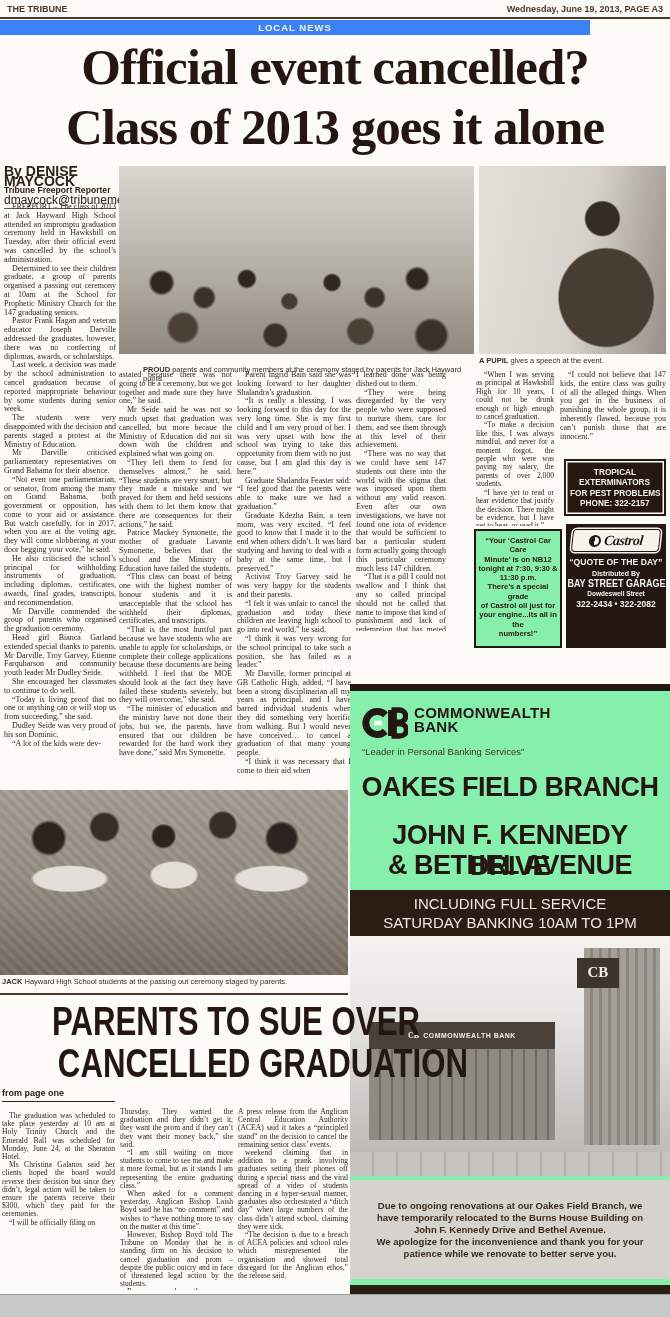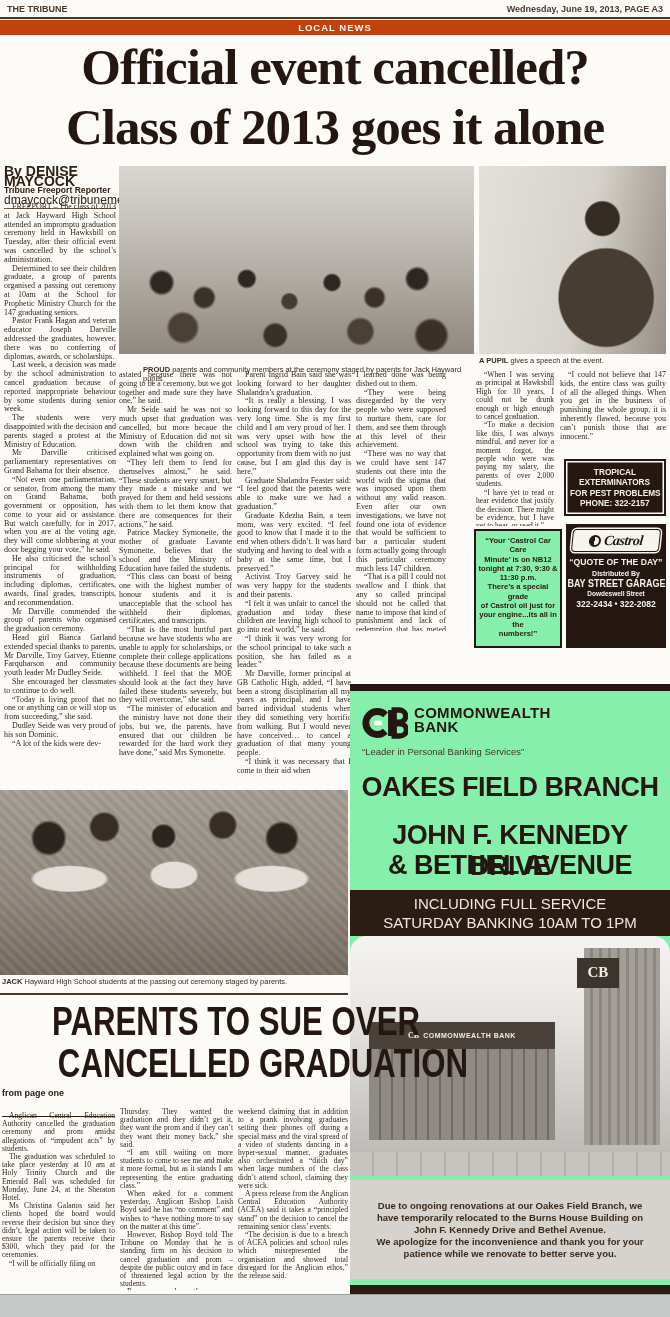--- a/index.html
+++ b/index.html
@@ -7,22 +7,22 @@
   body { font-family: "Liberation Serif", "DejaVu Serif", serif; }
   .page {
     position: relative; width: 670px; height: 1317px; margin: 0 auto;
     background: #fcfbf8; color: #33241a; overflow: hidden;
   }
   
   .masthead { position:absolute; top:3px; left:7px; right:7px; height:12px;
     display:flex; justify-content:space-between; align-items:center;
     font-family:"Liberation Sans", sans-serif; font-size:9px; font-weight:600; color:#4a392b; }
   .mast-rule { position:absolute; top:17px; left:0; width:670px; height:1.5px; background:#4a392b; }
-  .localnews { position:absolute; top:20px; left:0; width:670px; height:15px;
-    background:#c2410c; display:flex; align-items:center; justify-content:center; }
+  .localnews { position:absolute; top:20px; left:0; width:590px; height:15px;
+    background:#3b82f6; display:flex; align-items:center; justify-content:center; }
   .localnews span { color:#f7f4ef; font-family:"Liberation Sans", sans-serif;
     font-weight:bold; font-size:9.5px; letter-spacing:1px; }
   
   .headline { position:absolute; top:37px; left:0; width:670px; text-align:center;
     font-family:"Liberation Serif", serif; font-weight:bold; color:#241712;
     font-size:51px; line-height:60px; letter-spacing:-1px; }
   
   .photo { position:absolute; overflow:hidden; }
   .photo-main { left:119px; top:166px; width:355px; height:188px;
     background:
@@ -49,21 +49,21 @@
       radial-gradient(circle at 30% 20%, #362d25 0 4.5%, transparent 5.5%),
       radial-gradient(circle at 47% 25%, #2c241e 0 4.5%, transparent 5.5%),
       radial-gradient(circle at 64% 19%, #362d25 0 4.5%, transparent 5.5%),
       radial-gradient(circle at 81% 26%, #2c241e 0 4.5%, transparent 5.5%),
       radial-gradient(ellipse at 20% 48%, #e3dfd8 0 9%, transparent 10%),
       radial-gradient(ellipse at 50% 46%, #e3dfd8 0 9%, transparent 10%),
       radial-gradient(ellipse at 78% 48%, #e3dfd8 0 9%, transparent 10%),
       repeating-linear-gradient(45deg, rgba(70,58,46,.25) 0 4px, rgba(120,104,86,.25) 4px 8px),
       linear-gradient(180deg,#b9b5ae 0%, #a29c93 55%, #7d766d 100%); }
   .photo-building { position:absolute; left:0; top:252px; width:320px; height:240px;
-    background:linear-gradient(180deg,#f4f3f1 0%, #e8e7e4 30%, #d2d0cc 62%, #b7b4b0 100%);border-radius:17px; }
+    background:linear-gradient(180deg,#f4f3f1 0%, #e8e7e4 30%, #d2d0cc 62%, #b7b4b0 100%); }
   .bldg-canopy { position:absolute; left:6%; top:36%; width:58%; height:11%;
     background:#49413a; display:flex; align-items:center; justify-content:center; gap:4px; }
   .bldg-canopy .sign-logo { color:#f1ede7; font-weight:bold; font-size:8px;
     font-family:"Liberation Serif", serif; }
   .bldg-canopy .sign-text { color:#f1ede7; font-family:"Liberation Sans", sans-serif;
     font-weight:bold; font-size:7px; letter-spacing:.5px; }
   .bldg-body { position:absolute; left:6%; top:47%; width:58%; height:38%;
     background:repeating-linear-gradient(90deg,#8f8a83 0 10px, #6f6a63 10px 12px); }
   .bldg-tower { position:absolute; right:3%; top:5%; width:24%; height:82%;
     background:repeating-linear-gradient(90deg,#a39e98 0 6px, #8b867f 6px 9px); }
@@ -146,21 +146,21 @@
   .cb-footer { position:absolute; top:601px; left:0; width:320px; height:34px; background:#2b1d13;
     display:flex; align-items:center; justify-content:center;
     font-family:"Liberation Sans", sans-serif; color:#ddd6cc; font-size:15px; }
   
   .headline2 { position:absolute; top:1000px; left:0; width:348px; text-align:center;
     font-family:"Liberation Sans", sans-serif; font-weight:800; color:#241712;
     font-size:40px; line-height:42px; }
   .headline2 .cond { display:inline-block; transform:scaleX(.78); white-space:nowrap; }
   .frompage { position:absolute; top:1088px; left:2px; width:113px;
     font-family:"Liberation Sans", sans-serif; font-weight:bold; font-size:9px; color:#2e2014;
-    border-bottom:1.5px solid #2e2014; padding-bottom:18px; }
+    border-bottom:1.5px solid #2e2014; padding-bottom:3px; }
   .bcol { position:absolute; top:1108px; height:182px; overflow:hidden; text-align:justify;
     font-size:7.6px; line-height:8.2px; color:#33241a; }
   .bcol p { margin:0; text-indent:7px; }
   .bcol1 { left:2px; top:1112px; width:113px; height:178px; }
   .bcol2 { left:120px; width:113px; }
   .bcol3 { left:238px; width:110px; }
   .bottom-strip { position:absolute; top:1294px; left:0; width:670px; height:23px;
     background:#c6c9c8; border-top:1px solid #9aa09e; }
 </style>
 </head>
@@ -322,32 +322,31 @@
   </div>
   <div class="cap-rule"></div>
 
   <div class="headline2">
     <div><span class="cond">PARENTS TO SUE OVER</span></div>
     <div><span class="cond">CANCELLED GRADUATION</span></div>
   </div>
   <div class="frompage">from page one</div>
 
   <div class="bcol bcol1">
-      <p>Anglican Central Education Authority cancelled the graduation ceremony and prom amidst allegations of “impudent acts” by students.</p>
       <p>The graduation was scheduled to take place yesterday at 10 am at Holy Trinity Church and the Emerald Ball was scheduled for Monday, June 24, at the Sheraton Hotel.</p>
       <p>Ms Christina Galanos said her clients hoped the board would reverse their decision but since they didn’t, legal action will be taken to ensure the parents receive their $300, which they paid for the ceremonies.</p>
       <p>“I will be officially filing on</p>
     </div>
   <div class="bcol bcol2 nfi">
       <p>Thursday. They wanted the graduation and they didn’t get it, they want the prom and if they can’t they want their money back,” she said.</p>
       <p>“I am still waiting on more students to come to see me and make it more formal, but as it stands I am representing the entire graduating class.”</p>
       <p>When asked for a comment yesterday, Anglican Bishop Laish Boyd said he has “no comment” and wishes to “have nothing more to say on the matter at this time”.</p>
       <p>However, Bishop Boyd told The Tribune on Monday that he is standing firm on his decision to cancel graduation and prom – despite the public outcry and in face of threatened legal action by the students.</p>
       <p>Rumours spread over the</p>
     </div>
   <div class="bcol bcol3 nfi">
+      <p>A press release from the Anglican Central Education Authority (ACEA) said it takes a “principled stand” on the decision to cancel the remaining senior class’ events.</p>
       <p>weekend claiming that in addition to a prank involving graduates setting their phones off during a special mass and the viral spread of a video of students dancing in a hyper-sexual manner, graduates also orchestrated a “ditch day” when large numbers of the class didn’t attend school, claiming they were sick.</p>
-      <p>A press release from the Anglican Central Education Authority (ACEA) said it takes a “principled stand” on the decision to cancel the remaining senior class’ events.</p>
       <p>“The decision is due to a breach of ACEA policies and school rules which misrepresented the organisation and showed total disregard for the Anglican ethos,” the release said.</p>
     </div>
 
   <div class="bottom-strip"></div>
 </div>
 
 </body></html>

